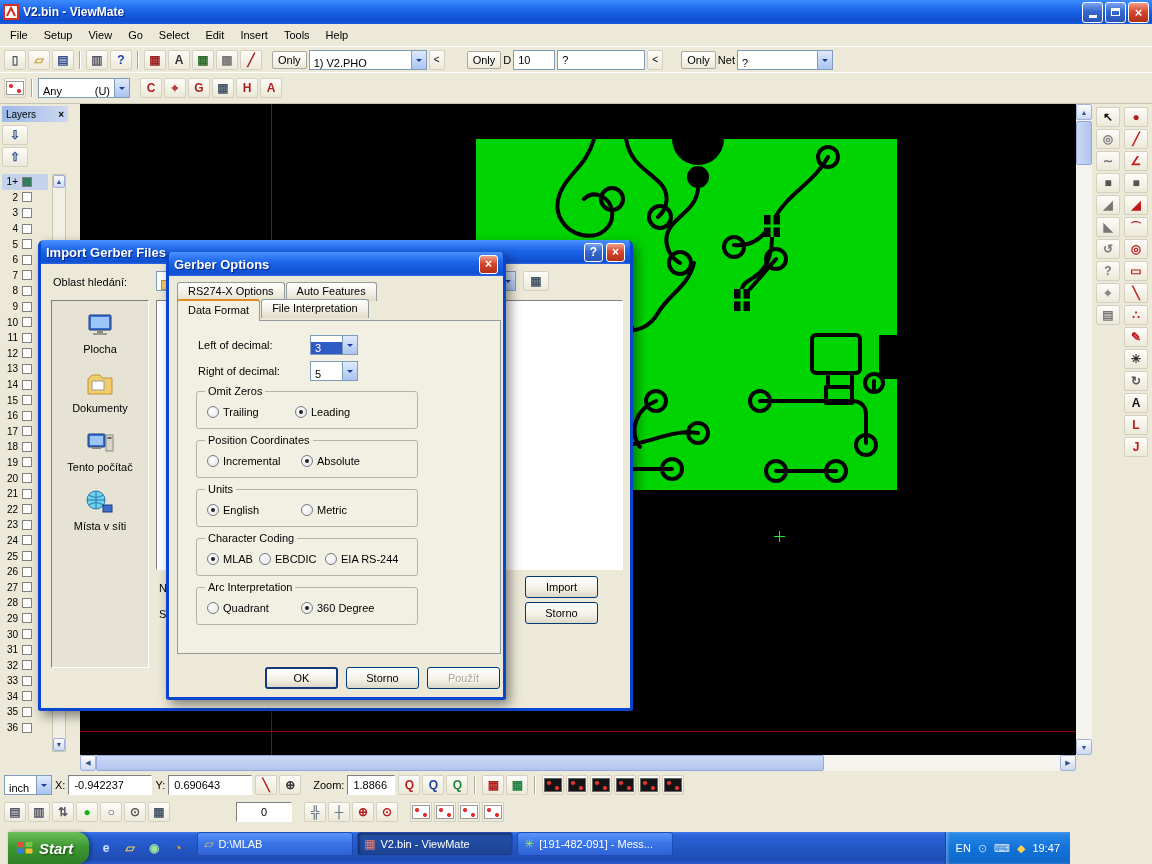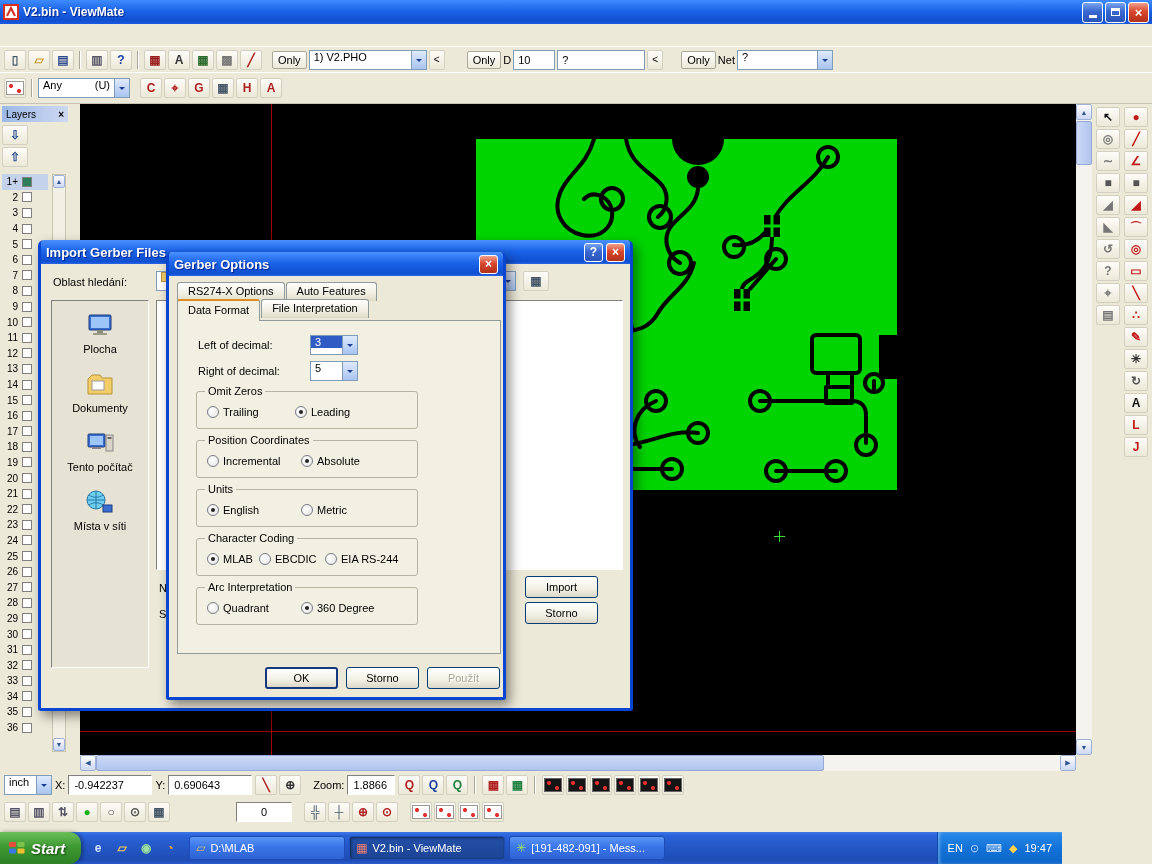--- a/index.html
+++ b/index.html
@@ -19,21 +19,21 @@
 .mitem{padding:3px 8px}
 .tb{position:absolute;display:flex;align-items:center;gap:2px;background:#ece9d8;padding-left:4px}
 .tb1{left:0;top:46px;width:1152px;height:26px;border-top:1px solid #fff}
 .tb2{left:0;top:72px;width:1152px;height:32px;border-top:1px solid #fff;border-bottom:1px solid #c8c4b4}
 .iconrow{display:flex;align-items:center;gap:2px}
 .tbtn{width:22px;height:20px;display:inline-flex;align-items:center;justify-content:center;border:1px solid #d4d0c0;border-radius:2px;background:linear-gradient(#fdfcf8,#ece9d8);flex:none}
 .g{font-style:normal;font-weight:bold;font-size:12px;line-height:1}
 .tsep{width:2px;height:18px;border-left:1px solid #aca899;border-right:1px solid #fff;margin:0 3px;flex:none}
 .gap6{width:6px;flex:none}.gap14{width:14px;flex:none}.gap18{width:18px;flex:none}.gap60{width:60px;flex:none}
 .onlybtn{border:1px solid #aca899;border-radius:2px;background:linear-gradient(#fff,#ece9d8);padding:2px 5px;flex:none}
-.combo{display:flex;align-items:flex-start;background:#fff;border:1px solid #7f9db9;height:20px;flex:none}
+.combo{display:flex;align-items:flex-end;background:#fff;border:1px solid #7f9db9;height:20px;flex:none}
 .combo .cval{padding:0 4px;flex:1;white-space:nowrap;overflow:hidden}
 .cval.sel{background:#2f5bc4;color:#fff}
 .cbarrow{width:15px;height:100%;background:linear-gradient(#dfeafc,#a8c4f0);border-left:1px solid #7f9db9;display:flex;align-items:center;justify-content:center;flex:none}
 .cbarrow::before{content:"";border:3px solid transparent;border-top-color:#1c3f94;margin-top:4px}
 .field{background:#fff;border:1px solid #7f9db9;height:20px;display:flex;align-items:center;padding:0 4px;flex:none}
 .navbtn{width:16px;height:20px;font-size:10px}
 
 .layers{position:absolute;left:0;top:104px;width:80px;height:651px;background:#ece9d8}
 .lphead{position:absolute;left:2px;top:2px;width:66px;height:16px;background:linear-gradient(90deg,#9db9e8,#cdd8f0);display:flex;align-items:center;padding:0 4px;font-size:10px}
 .lphead .lt{flex:1}
@@ -98,21 +98,21 @@
 .tab{height:19px;padding:2px 10px;border:1px solid #919b9c;border-bottom:none;border-radius:3px 3px 0 0;background:linear-gradient(#fff,#f0eee2 60%,#e0dcc8);margin-right:1px;white-space:nowrap}
 .tab.active{height:22px;background:#f2f0e3;position:relative;z-index:3;border-top:2px solid #e08a24;padding-top:3px}
 .page{position:absolute;left:8px;top:68px;width:324px;height:334px;background:#f2f0e3;border:1px solid #919b9c}
 .plabel{position:absolute;text-align:left}
 .grp{position:absolute;left:18px;width:222px;height:38px;border:1px solid #b8b4a2;border-radius:3px}
 .grp .gl{position:absolute;top:-7px;left:8px;background:#f2f0e3;padding:0 3px}
 .ropt{position:absolute;top:14px;display:flex;align-items:center;gap:4px;white-space:nowrap}
 .radio{width:12px;height:12px;border-radius:50%;background:radial-gradient(circle at 35% 35%,#fff,#e4e4e4);border:1px solid #747c84;position:relative;flex:none}
 .radio.on::after{content:"";position:absolute;left:3px;top:3px;width:4px;height:4px;border-radius:50%;background:#222}
 
-.taskbar{position:absolute;left:0;top:832px;width:1062px;height:32px;background:linear-gradient(180deg,#3c78e8 0%,#2a62d8 12%,#2456c4 50%,#1e4cb4 88%,#2a5cd0 100%);display:flex;align-items:center;z-index:50}
+.taskbar{position:absolute;left:8px;top:832px;width:1062px;height:32px;background:linear-gradient(180deg,#3c78e8 0%,#2a62d8 12%,#2456c4 50%,#1e4cb4 88%,#2a5cd0 100%);display:flex;z-index:50}
 .startbtn{height:32px;padding:0 16px 0 8px;border-radius:0 12px 12px 0;background:linear-gradient(180deg,#6cbf5a,#3f9a33 45%,#2f8326 92%);display:flex;align-items:center;gap:5px;color:#fff;font-weight:bold;font-style:italic;font-size:15px;text-shadow:1px 1px 2px #14430e;box-shadow:2px 0 4px rgba(0,0,0,.35);flex:none}
 .startbtn svg{width:18px;height:14px}
 .ql{display:flex;gap:6px;padding:0 8px;align-items:center;flex:none}
 .qlico{width:18px;height:18px;display:flex;align-items:center;justify-content:center;font-weight:bold;font-size:13px}
 .taskbtn{width:156px;height:24px;margin:0 2px;border-radius:3px;background:linear-gradient(#5b96f8,#3a75e8 45%,#2f63d4);border:1px solid #1e4cb4;display:flex;align-items:center;gap:5px;padding:0 6px;color:#fff;white-space:nowrap;overflow:hidden;flex:none}
 .taskbtn.active{background:linear-gradient(#2450a8,#1c4494);box-shadow:inset 1px 1px 3px rgba(0,0,0,.5)}
 .ticon{font-size:12px;flex:none}
 .tray{margin-left:auto;height:32px;background:linear-gradient(180deg,#2a8ae8,#1272d8 50%,#0e66c8);border-left:1px solid #0a4ca8;box-shadow:inset 2px 0 3px rgba(255,255,255,.3);display:flex;align-items:center;gap:7px;padding:0 10px;color:#fff;flex:none}
 </style>
 </head>
@@ -133,20 +133,32 @@
       <span class="wb">
           <i class="minbar"></i>
         </span>
       <span class="wb">
           <i class="resticon"></i>
         </span>
       <span class="wb close">×</span>
     </span>
   </div>
 
+  <div class="menubar">
+
+  <span class="mitem">File</span>
+      <span class="mitem">Setup</span>
+      <span class="mitem">View</span>
+      <span class="mitem">Go</span>
+      <span class="mitem">Select</span>
+      <span class="mitem">Edit</span>
+      <span class="mitem">Insert</span>
+      <span class="mitem">Tools</span>
+      <span class="mitem">Help</span>
+    </div>
 
   <div class="tb tb1">
     <span class="iconrow">
 
     <span class="tbtn">
           <b class="g" style="color: rgb(74, 90, 106);">▯</b>
         </span>
         <span class="tbtn">
           <b class="g" style="color: rgb(200, 154, 48);">▱</b>
         </span>

